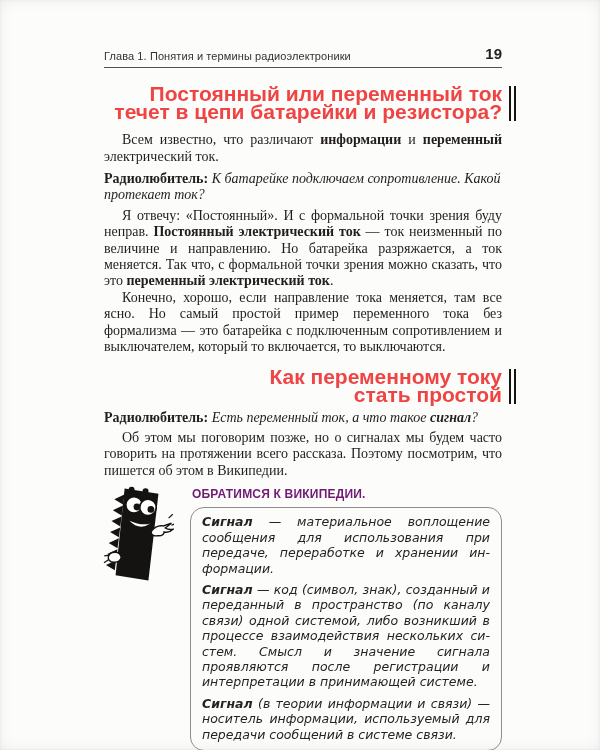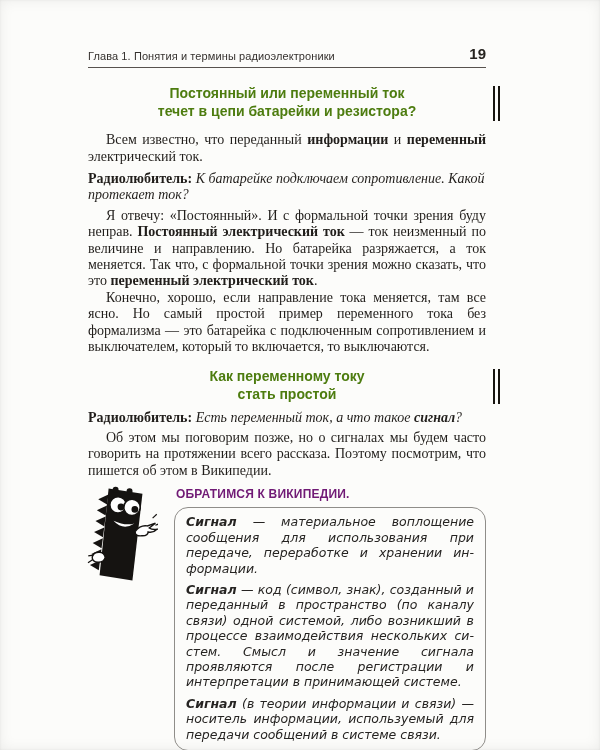--- a/index.html
+++ b/index.html
@@ -2,36 +2,36 @@
 <html lang="ru"><head>
 <meta charset="utf-8">
 <style>
   html,body{margin:0;padding:0;background:#e9e8e6;}
   .page{
     position:relative; width:600px; height:750px; margin:0 auto;
     background:#fcfcfa; overflow:hidden;
     box-shadow: inset 0 0 14px rgba(0,0,0,.07), inset 0 0 2px rgba(0,0,0,.08);
     font-family:"Liberation Serif", serif; color:#211e1b;
   }
-  .content{position:absolute; left:88px; top:45px; width:398px;}
+  .content{position:absolute; left:104px; top:45px; width:398px;}
 
   
   .runhead{
     display:flex; justify-content:space-between; align-items:flex-end;
     border-bottom:1.5px solid #57524e; padding-bottom:5px;
     font-family:"Liberation Sans", sans-serif;
   }
   .runhead .chapter{font-size:11px; color:#35312e; letter-spacing:.1px;}
   .runhead .pagenum{font-size:15px; font-weight:700; color:#26231f;}
 
   
   h2.sec-title{
-    position:relative; margin:17px 0 0 0; text-align:center;
+    position:relative; margin:17px 0 0 0; text-align:right;
     font-family:"Liberation Sans", sans-serif; font-weight:700;
-    font-size:14px; line-height:17.6px; color:#4d7c0f;
+    font-size:21px; line-height:17.6px; color:#ef4444;
   }
   h2.sec-title .bars{
     position:absolute; right:-14px; top:1px; height:35px; width:3px;
     border-left:2.5px solid #17140f; border-right:2.5px solid #17140f;
   }
   h2.sec-title .tl{display:block;}
 
   
   p.body{
     margin:0; font-size:14px; line-height:16.4px; text-align:justify;
@@ -81,21 +81,21 @@
       <span class="chapter">Глава 1. Понятия и термины радиоэлектроники</span>
       <span class="pagenum">19</span>
     </div>
 
     <h2 class="sec-title">
       <span class="tl">Постоянный или переменный ток</span>
       <span class="tl">течет в цепи батарейки и резистора?</span>
       <span class="bars"></span>
     </h2>
 
-    <p class="body first"><span class="s-n">Всем известно, что переданный </span><span class="s-b">информации</span><span class="s-n"> и </span><span class="s-b">переменный</span><span class="s-n"> элек­трический ток.</span></p>
+    <p class="body first"><span class="s-n">Всем известно, что различают </span><span class="s-b">информации</span><span class="s-n"> и </span><span class="s-b">переменный</span><span class="s-n"> элек­трический ток.</span></p>
 
     <div class="dialog">
       <span class="dlabel">Радиолюбитель:</span>
       <span> </span>
       <span class="dquestion"><span class="s-i">К батарейке подключаем сопротивление. Какой протекает ток?</span></span>
     </div>
 
     <p class="body"><span class="s-n">Я отвечу: «Постоянный». И с формальной точки зрения буду неправ. </span><span class="s-b">Постоянный электрический ток</span><span class="s-n"> — ток неизменный по величине и направлению. Но батарейка разряжается, а ток меняется. Так что, с формальной точки зрения можно сказать, что это </span><span class="s-b">переменный элек­трический ток</span><span class="s-n">.</span></p>
     <p class="body"><span class="s-n">Конечно, хорошо, если направление тока меняется, там все ясно. Но самый простой пример переменного тока без формализма — это бата­рейка с подключенным сопротивлением и выключателем, который то включается, то выключаются.</span></p>
 

